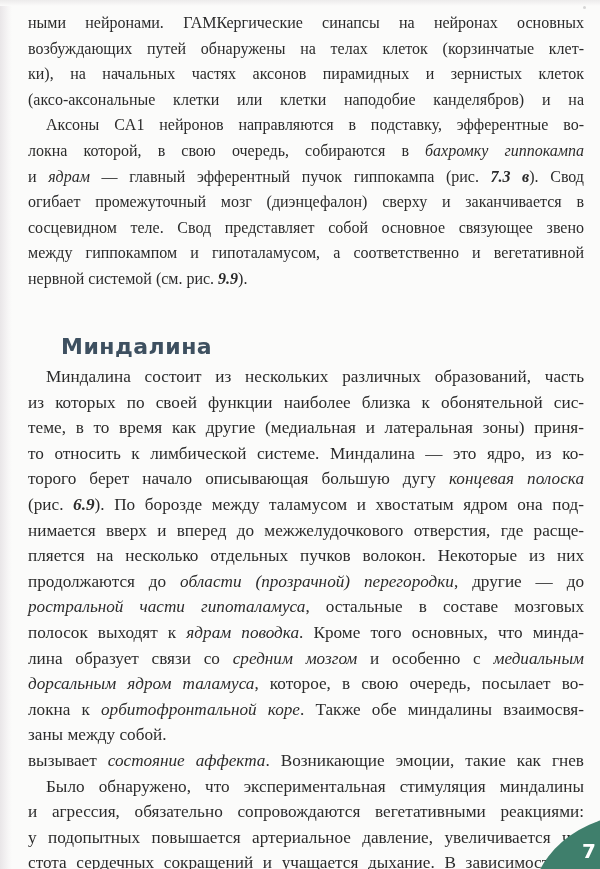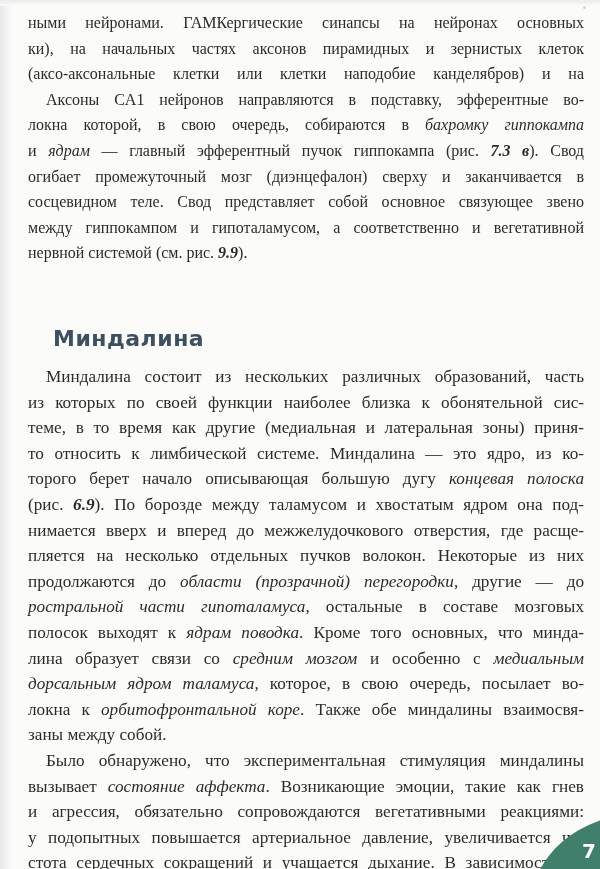--- a/index.html
+++ b/index.html
@@ -26,21 +26,21 @@
     .content p { margin: 0; }
     .content p .line { display: block; text-align: justify; text-align-last: justify; white-space: nowrap; }
     .content p .line.last { text-align-last: left; }
     em { font-style: italic; }
     b { font-weight: bold; font-style: italic; }
     .section-heading {
       position: absolute; left: 45px; top: 318px;
       font-family: "DejaVu Sans", "Liberation Sans", sans-serif;
       font-weight: bold; font-size: 22px; letter-spacing: 0.5px;
       color: #3e5060;
-      margin: 8px;
+      margin: 16px;
     }
     .section2 { position: absolute; left: 28px; top: 364px; width: 556px;
       font-size: 17.2px; line-height: 25.6px; }
     .section2 p { margin: 0; }
     .line { display: block; text-align: justify; text-align-last: justify; white-space: nowrap; }
     .line.last { text-align-last: left; }
     .line.ind { padding-left: 18px; }
     .corner-badge {
       position: absolute; right: -40px; bottom: -40px; width: 110px; height: 95px;
       background: #3f7f6c;
@@ -56,20 +56,21 @@
 </head>
 <body>
 
 <div class="page-shadow-left"></div>
 <div class="page-shadow-top"></div>
 <div class="speck"></div>
 
 <div class="content">
   <p>
     <span class="line">ными нейронами. ГАМКергические синапсы на нейронах основных</span>
+    <span class="line">возбуждающих путей обнаружены на телах клеток (корзинчатые клет-</span>
     <span class="line">ки), на начальных частях аксонов пирамидных и зернистых клеток</span>
     <span class="line">(аксо-аксональные клетки или клетки наподобие канделябров) и на</span>
   </p>
   <p>
     <span class="line ind">Аксоны CA1 нейронов направляются в подставку, эфферентные во-</span>
     <span class="line"><span>локна которой, в свою очередь, собираются в </span><em>бахромку гиппокампа</em></span>
     <span class="line"><span>и </span><em>ядрам</em><span> — главный эфферентный пучок гиппокампа (рис. </span><b>7.3 в</b><span>). Свод</span></span>
     <span class="line">огибает промежуточный мозг (диэнцефалон) сверху и заканчивается в</span>
     <span class="line">сосцевидном теле. Свод представляет собой основное связующее звено</span>
     <span class="line">между гиппокампом и гипоталамусом, а соответственно и вегетативной</span>
@@ -91,22 +92,22 @@
     <span class="line">пляется на несколько отдельных пучков волокон. Некоторые из них</span>
     <span class="line"><span>продолжаются до </span><em>области (прозрачной) перегородки</em><span>, другие — до</span></span>
     <span class="line"><em>ростральной части гипоталамуса</em><span>, остальные в составе мозговых</span></span>
     <span class="line"><span>полосок выходят к </span><em>ядрам поводка</em><span>. Кроме того основных, что минда-</span></span>
     <span class="line"><span>лина образует связи со </span><em>средним мозгом</em><span> и особенно с </span><em>медиальным</em></span>
     <span class="line"><em>дорсальным ядром таламуса</em><span>, которое, в свою очередь, посылает во-</span></span>
     <span class="line"><span>локна к </span><em>орбитофронтальной коре</em><span>. Также обе миндалины взаимосвя-</span></span>
     <span class="line last">заны между собой.</span>
   </p>
   <p>
+    <span class="line"><span>вызывает </span><em>состояние аффекта</em><span>. Возникающие эмоции, такие как гнев</span></span>
     <span class="line ind">Было обнаружено, что экспериментальная стимуляция миндалины</span>
-    <span class="line"><span>вызывает </span><em>состояние аффекта</em><span>. Возникающие эмоции, такие как гнев</span></span>
     <span class="line">и агрессия, обязательно сопровождаются вегетативными реакциями:</span>
     <span class="line">у подопытных повышается артериальное давление, увеличивается ча-</span>
     <span class="line">стота сердечных сокращений и учащается дыхание. В зависимости от</span>
 
   </p>
 </div>
 
 <div class="corner-badge"></div>
 <div class="page-number">7</div>
 

